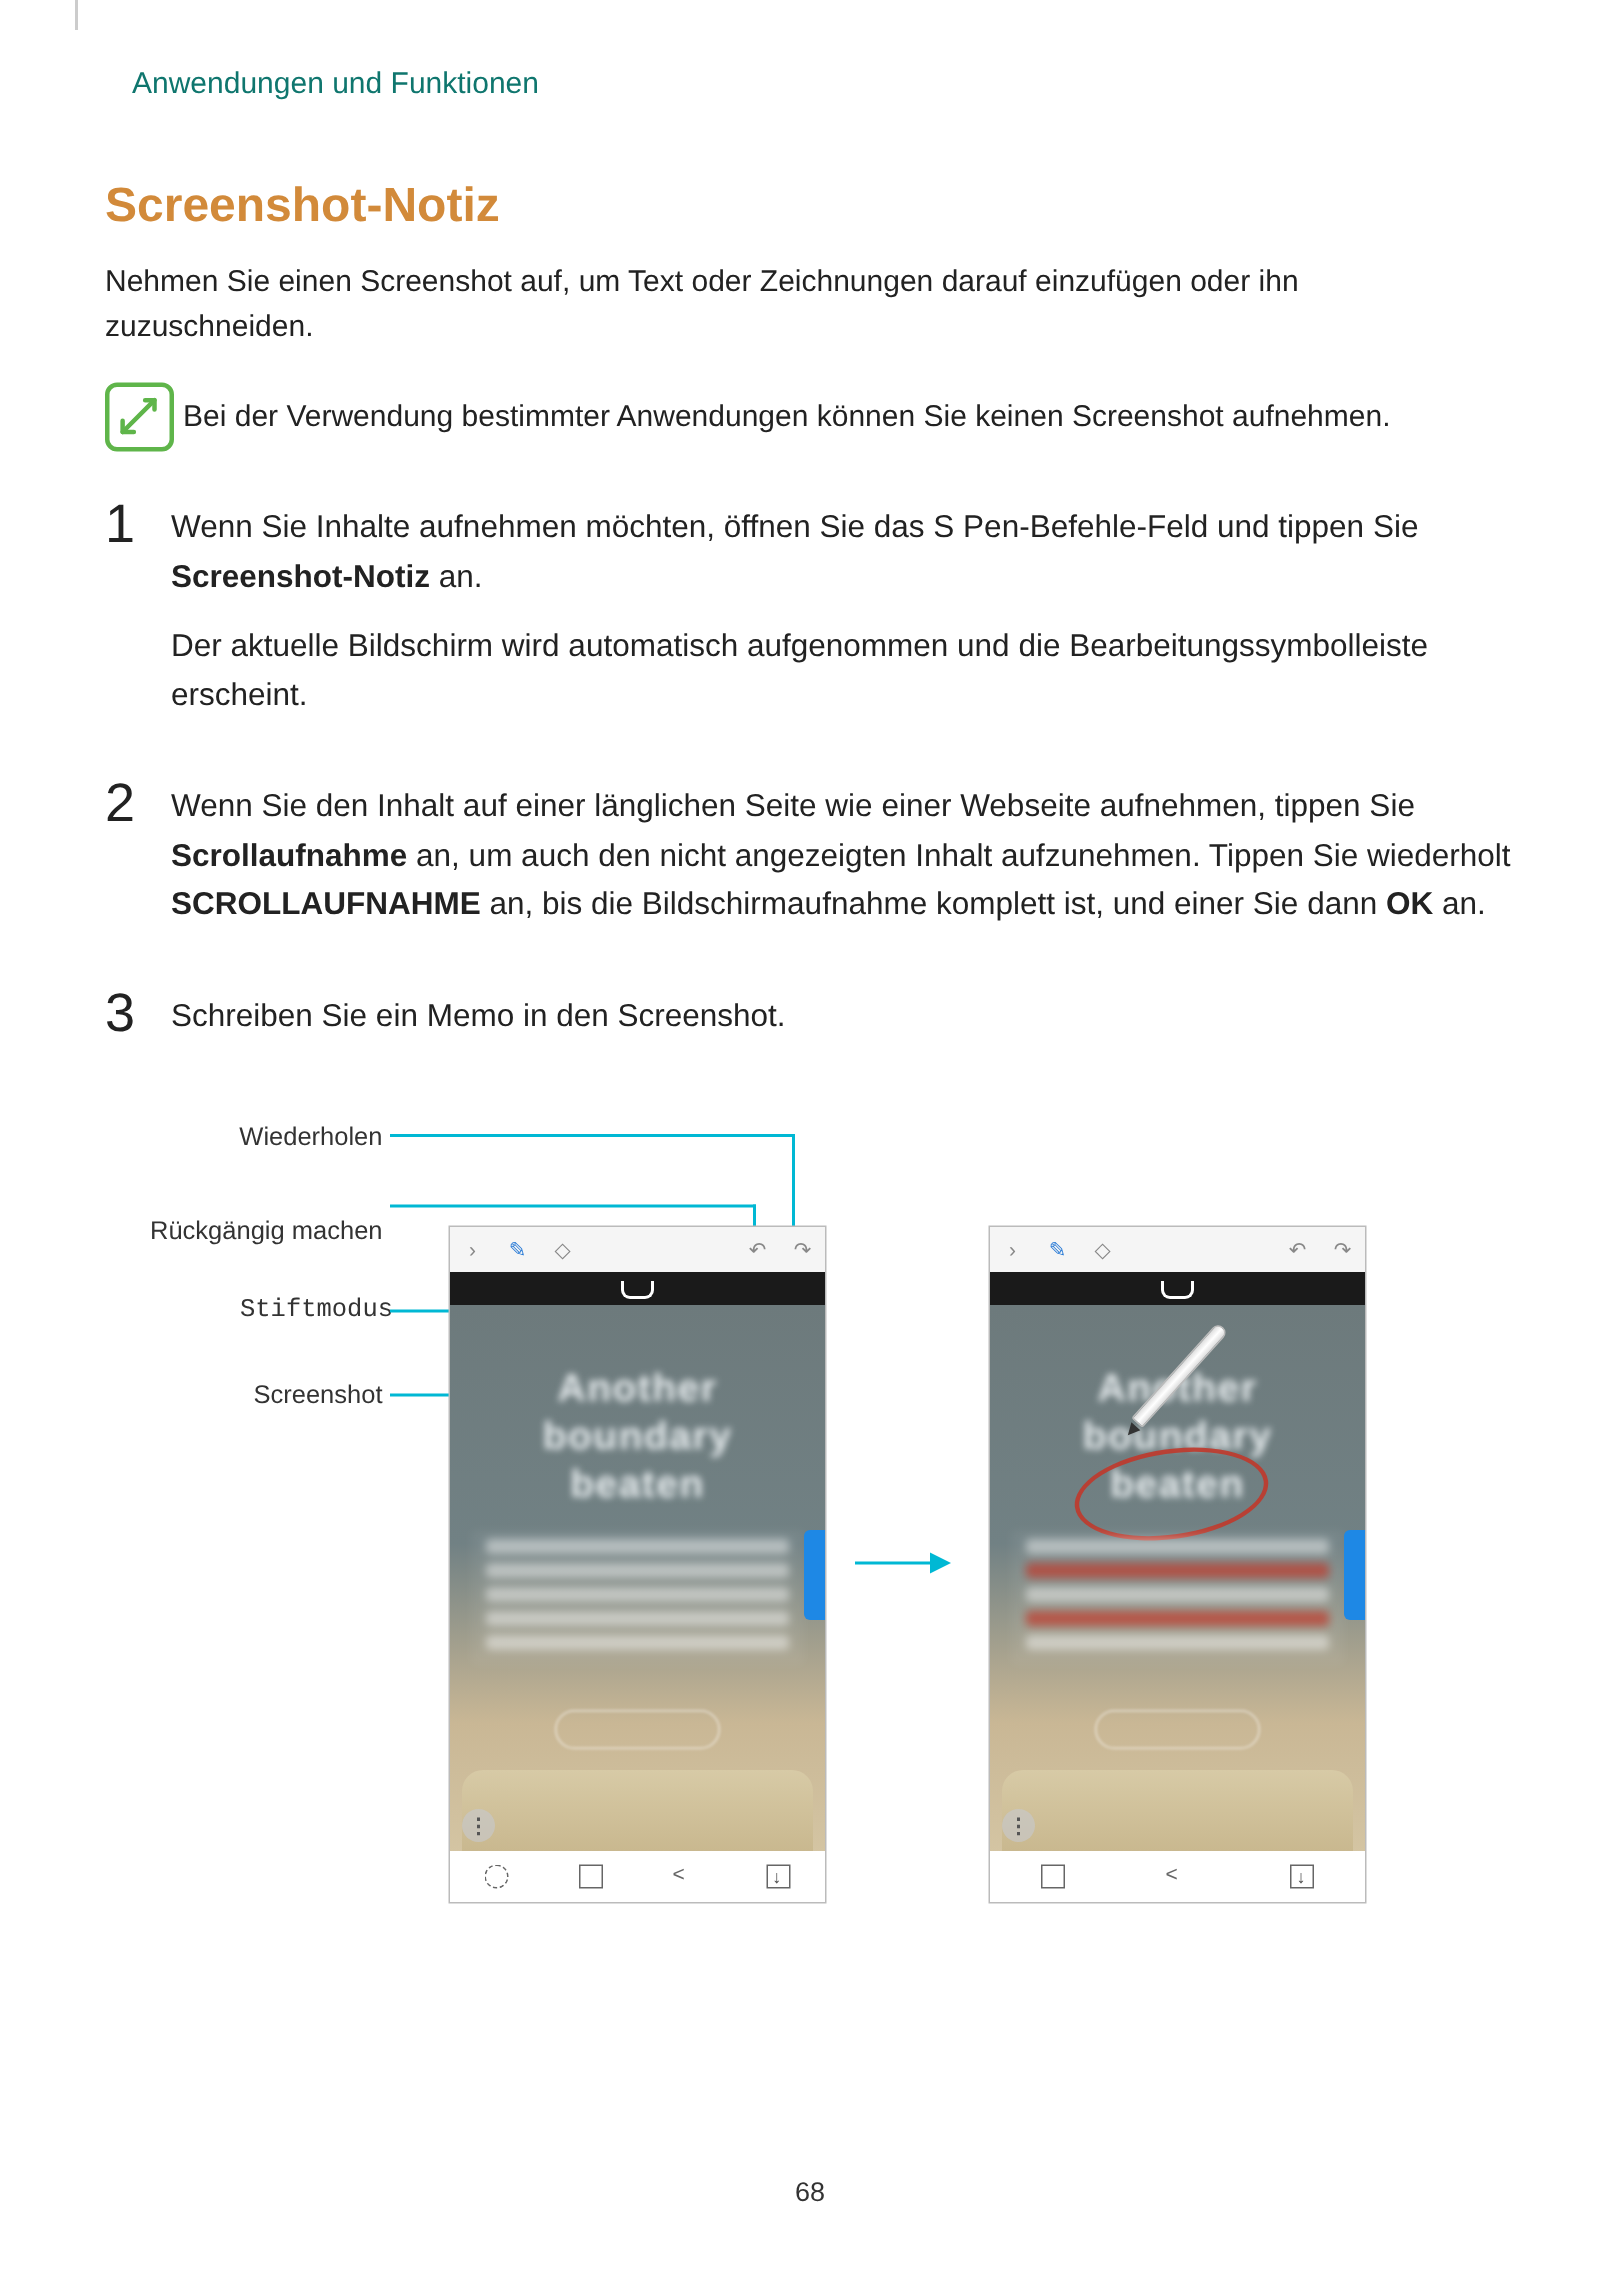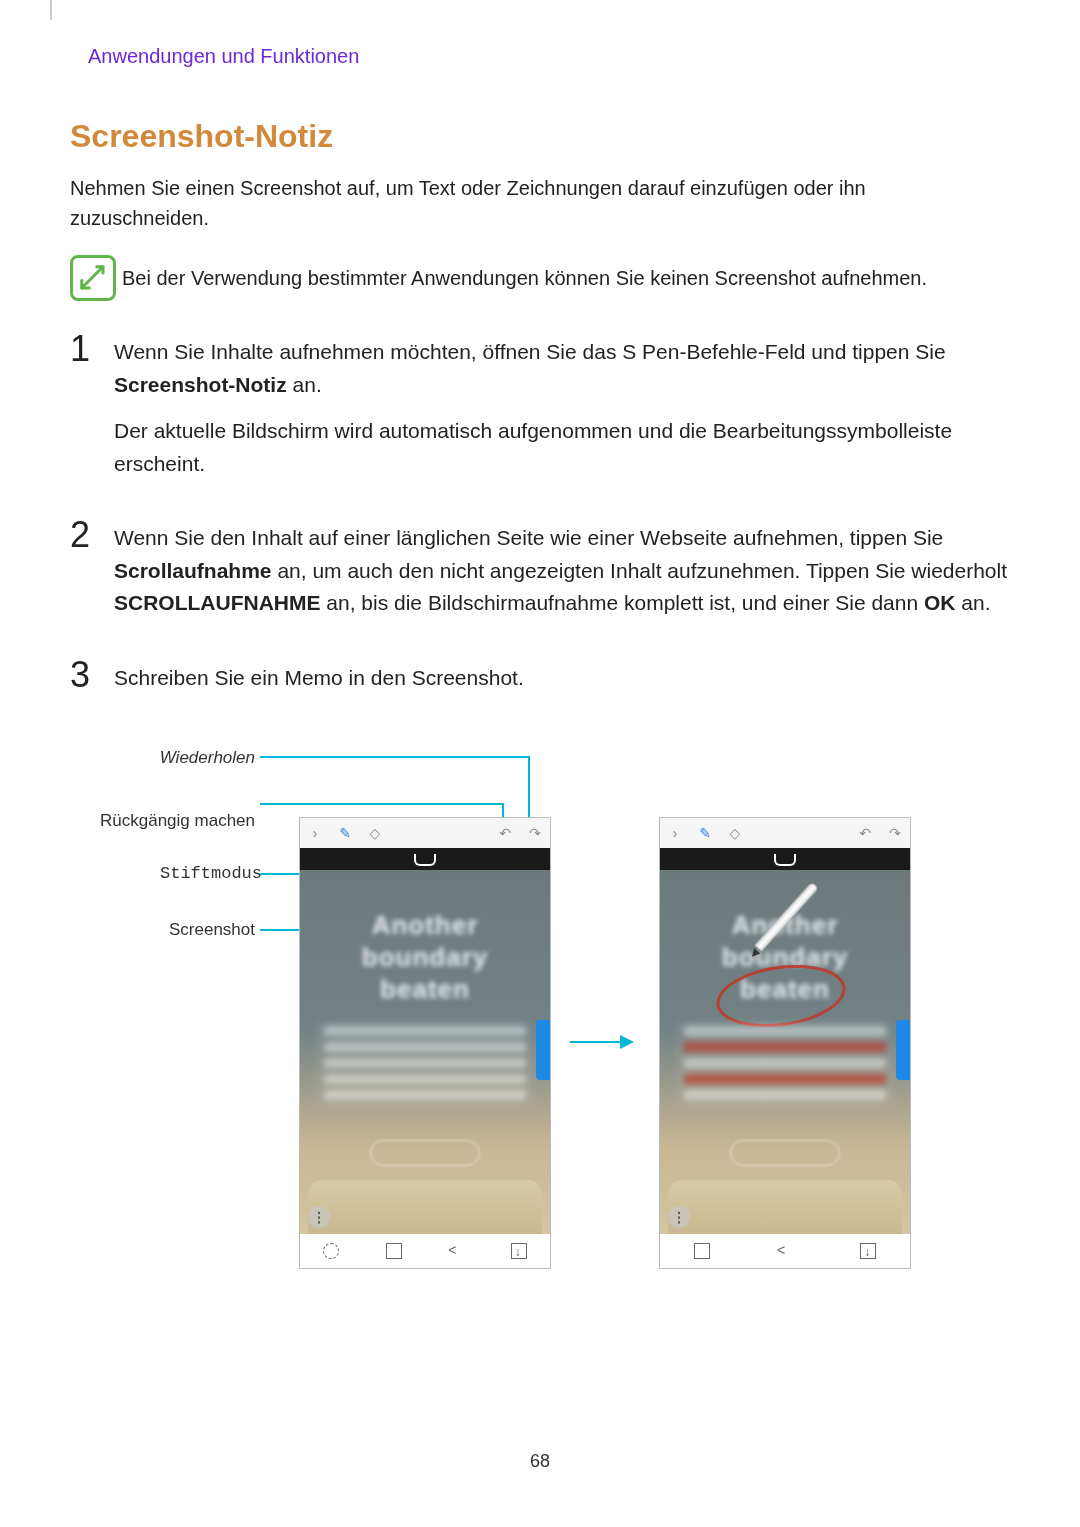--- a/index.html
+++ b/index.html
@@ -1,34 +1,34 @@
 <!DOCTYPE html>
 <html><head>
   <meta charset="utf-8">
   <style>
     * { margin: 0; padding: 0; box-sizing: border-box; }
     html, body { width: 1080px; height: 1527px; font-family: Arial, Helvetica, sans-serif; color: #222; background: #fff; }
     .page { padding: 35px 70px 40px 70px; position: relative; height: 100%; }
     .header-rule { position: absolute; top: 0; left: 50px; width: 2px; height: 20px; background: #ccc; }
-    .chapter { font-size: 20px; margin: 10px 0 50px 18px; color: #6d28d9; }
+    .chapter { font-size: 20px; margin: 10px 0 50px 18px; color: #0f766e; }
     .title { color: #d28a3a; font-size: 32px; font-weight: 700; margin-bottom: 18px; }
     .intro { font-size: 20px; line-height: 1.5; margin-bottom: 22px; max-width: 900px; }
     .note-row { display: flex; align-items: center; gap: 6px; margin-bottom: 35px; }
     .note-icon { width: 46px; height: 46px; border: 3px solid #5fb54a; border-radius: 8px; display: flex; align-items: center; justify-content: center; }
     .note-icon svg { width: 30px; height: 30px; }
     .note-text { font-size: 20px; line-height: 1.5; }
     .step { display: flex; gap: 22px; margin-bottom: 28px; }
     .step-num { font-size: 36px; font-weight: 400; color: #222; line-height: 1; min-width: 22px; position: relative; top: -5px; }
     .step-body { font-size: 21px; line-height: 1.55; }
     .step-body p { margin-bottom: 14px; }
     .b { font-weight: 700; }
     .figure-area { position: relative; margin: 10px 30px 0 30px; height: 560px; }
     .labels { position: absolute; top: 0; left: 0; font-size: 17px; color: #333; text-align: right; }
     .labels div { position: absolute; white-space: nowrap; }
-    .lbl-redo { top: 12px; left: 25px; width: 130px; font-style: italic; }
+    .lbl-redo { top: 12px; left: 25px; width: 130px; }
     .lbl-undo { top: 75px; left: 0; width: 155px; }
     .lbl-pen { top: 128px; left: 60px; width: 95px; font-family: Liberation Mono, monospace; }
     .lbl-eraser { top: 184px; left: 40px; width: 115px; }
     .phone { position: absolute; width: 250px; height: 450px; background: #555; overflow: hidden; box-shadow: 0 0 0 1px #bbb; }
     .phone.left { left: 200px; top: 82px; }
     .phone.right { left: 560px; top: 82px; }
     .toolbar { height: 30px; background: #f5f5f5; display: flex; align-items: center; padding: 0 6px; gap: 12px; }
     .toolbar .ticon { width: 18px; height: 18px; display: flex; align-items: center; justify-content: center; font-size: 14px; color: #888; }
     .ticon.pen { color: #2a7bd6; }
     .darkbar { height: 22px; background: #1a1a1a; position: relative; }

